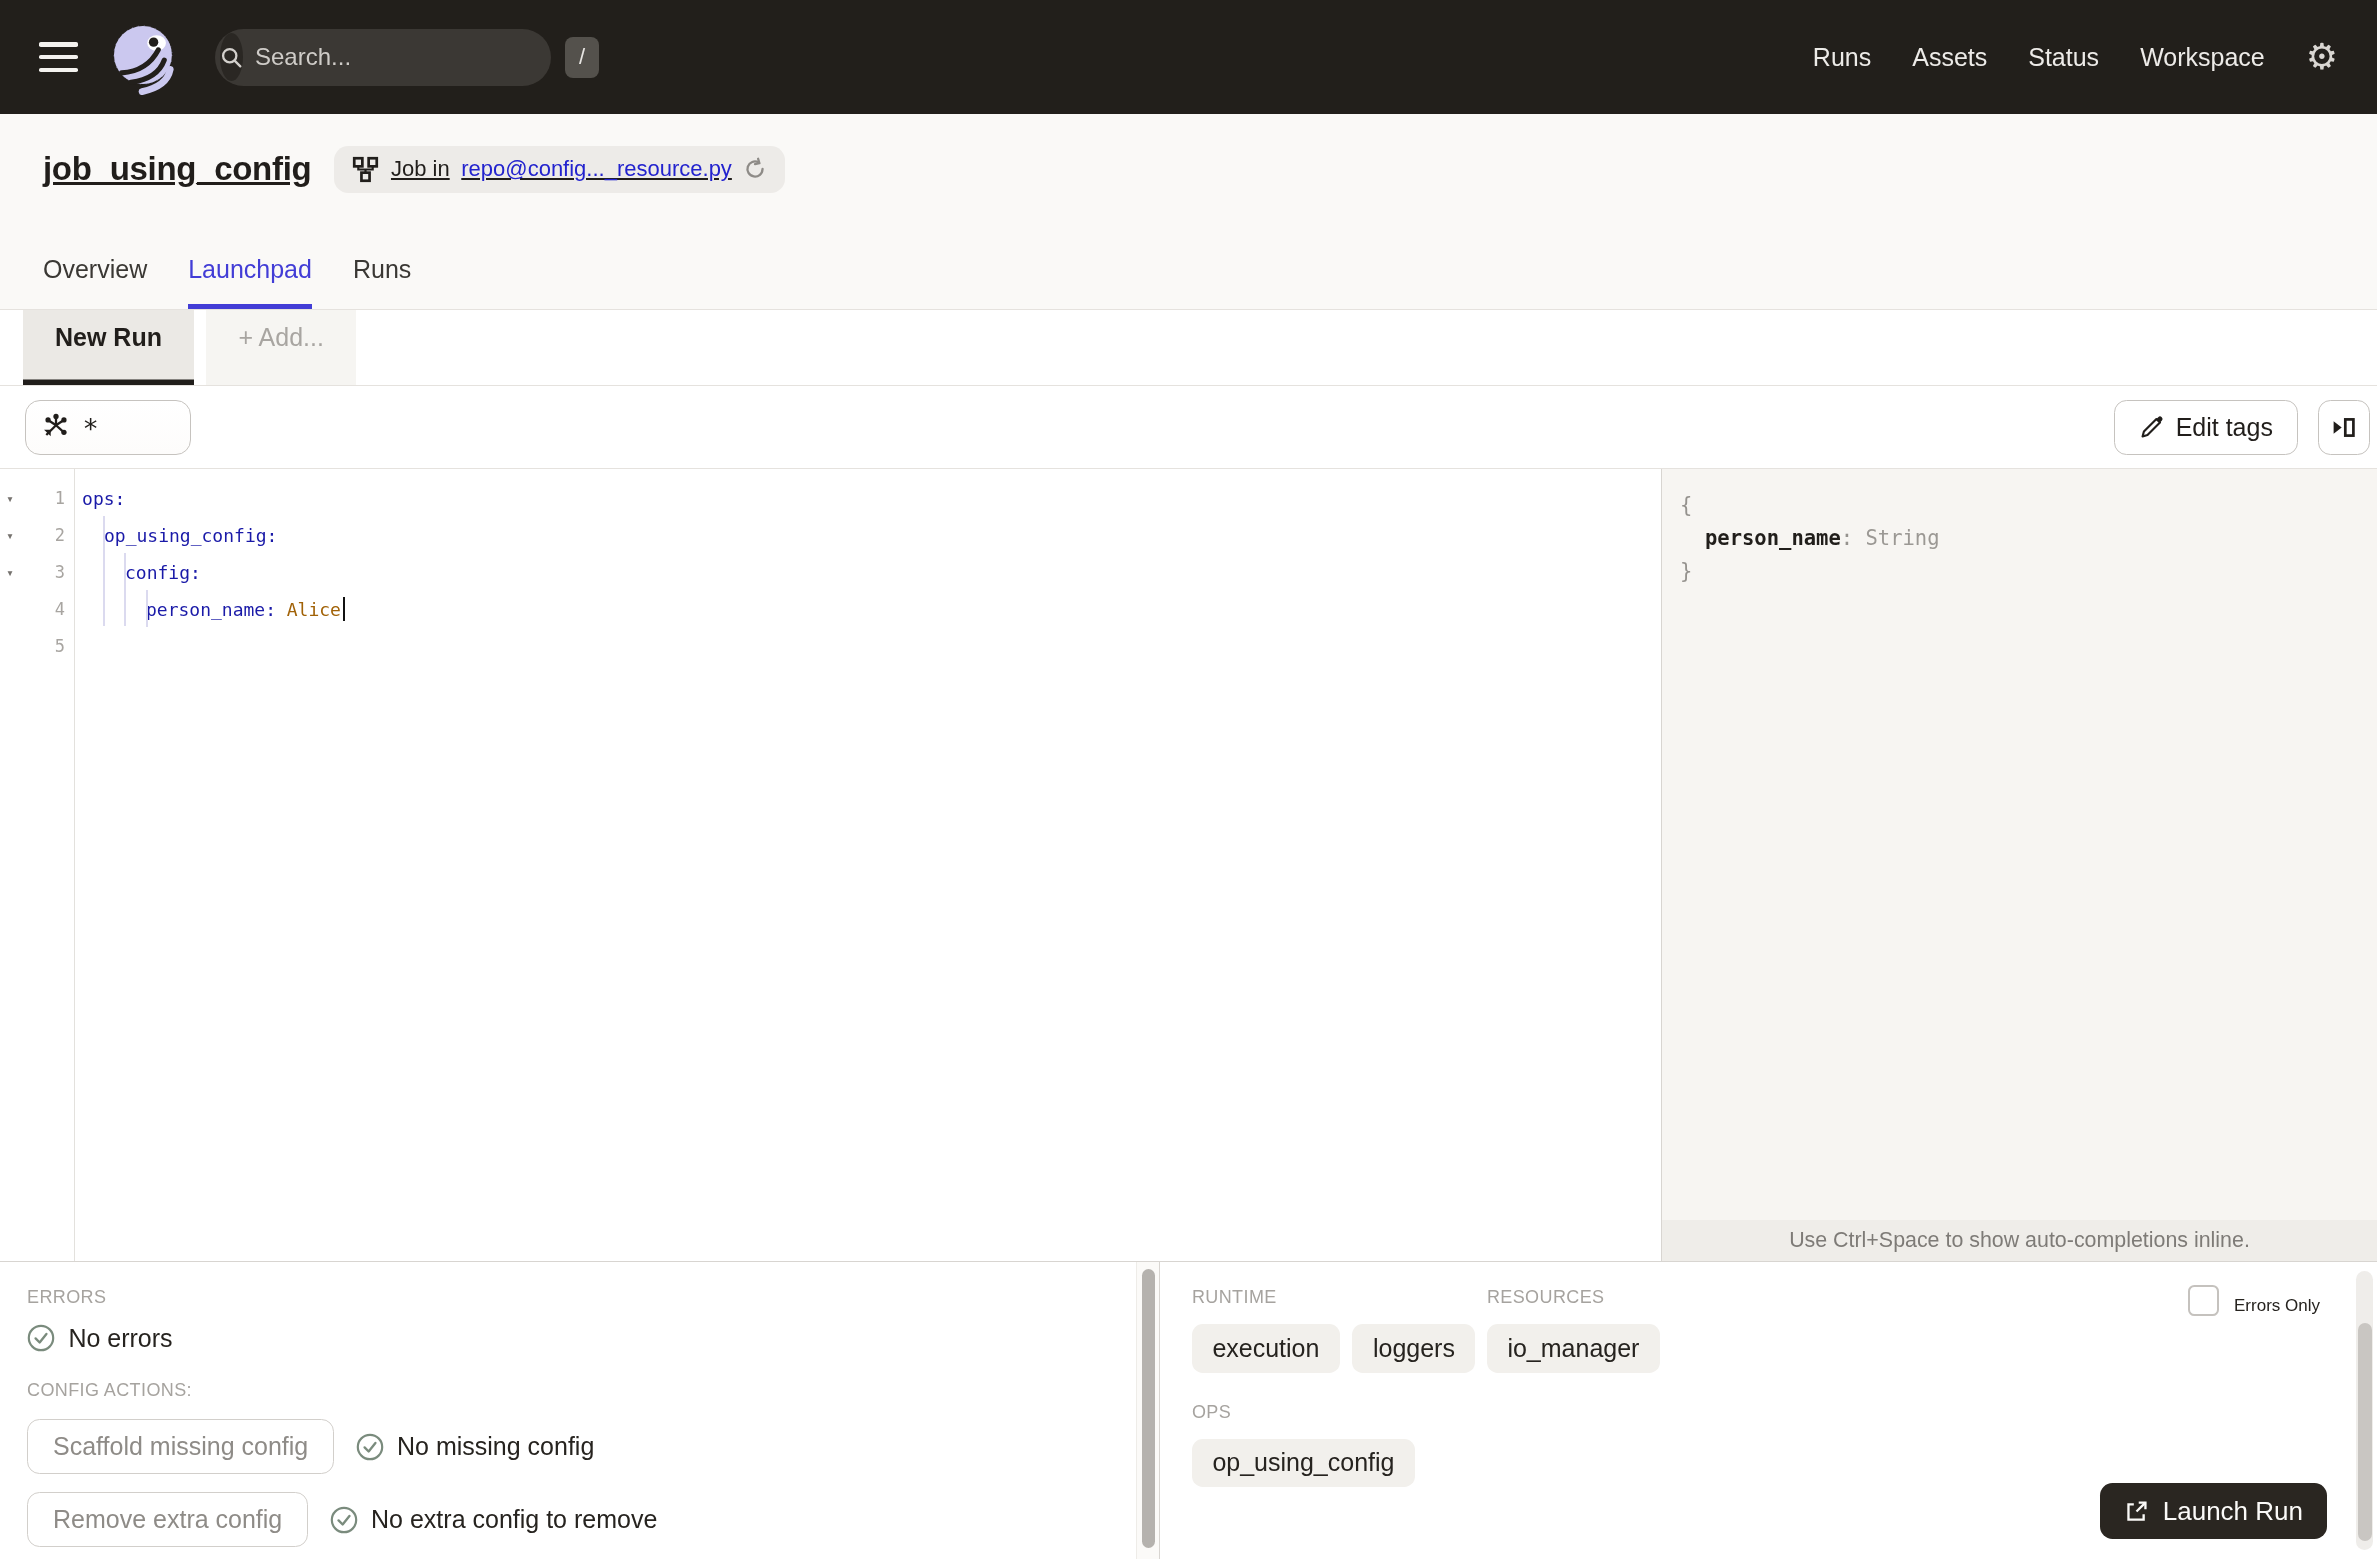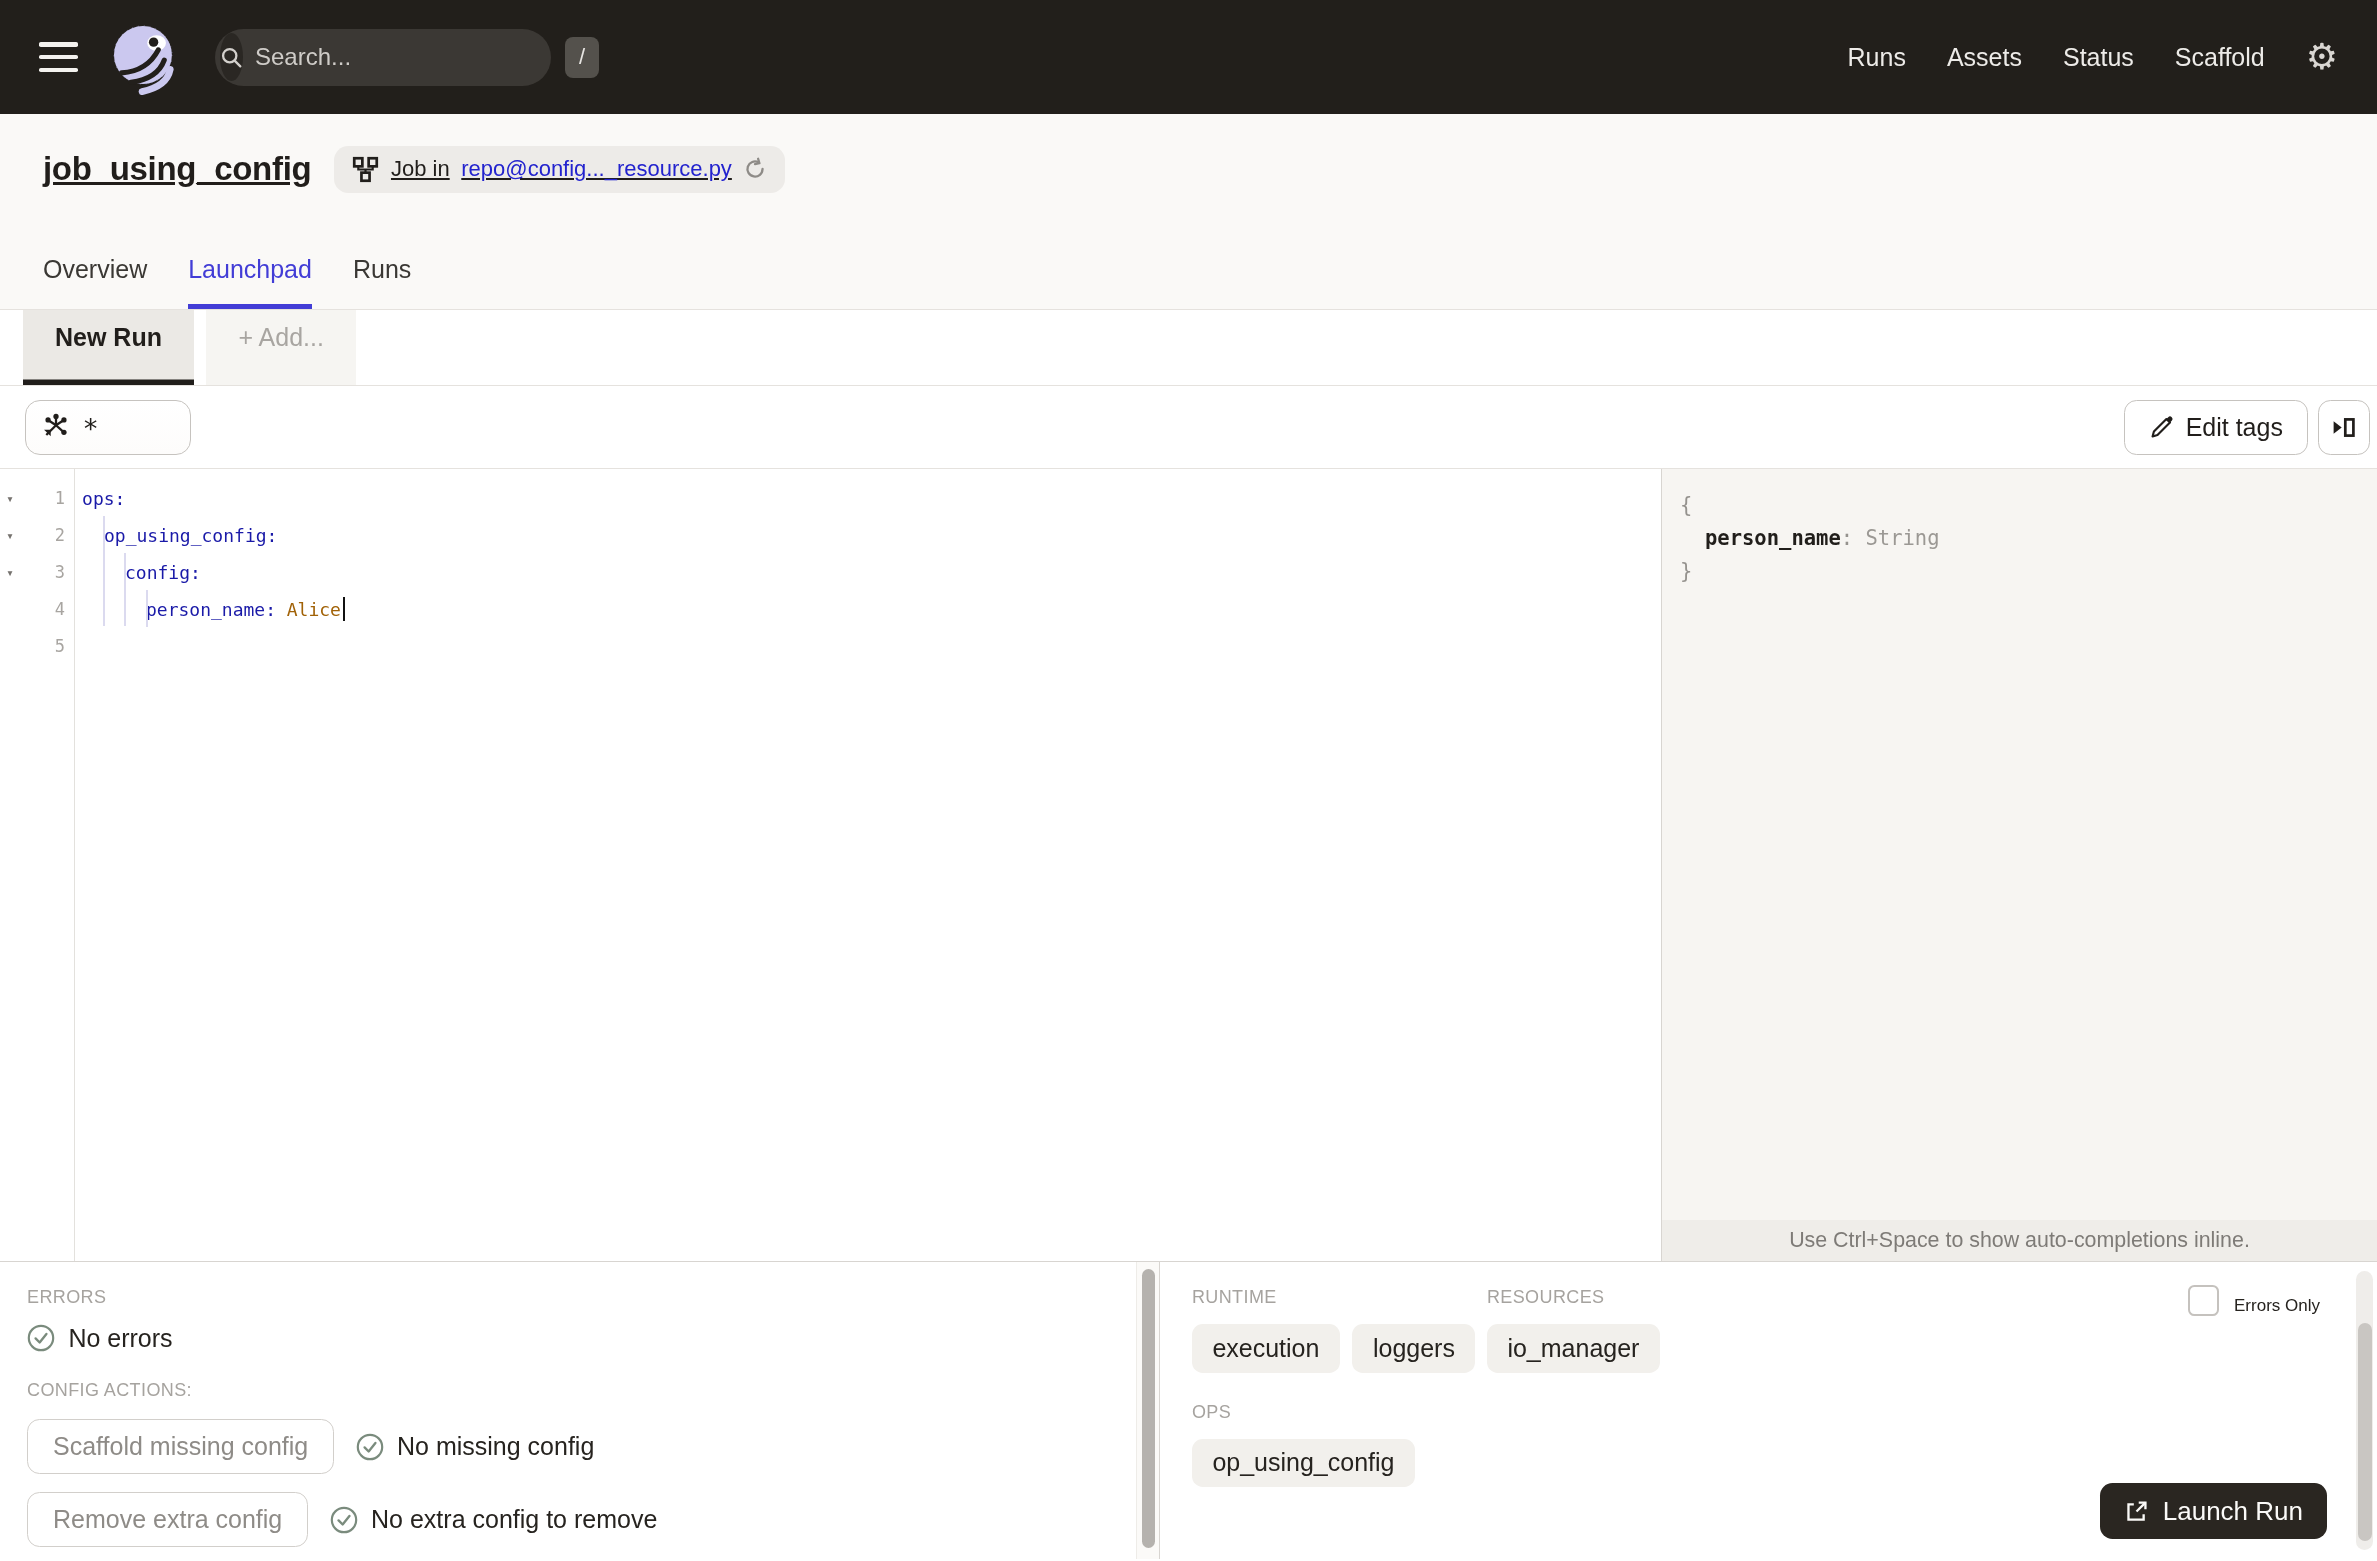--- a/index.html
+++ b/index.html
@@ -48,21 +48,21 @@
                    box-shadow:inset 0 -5.4px 0 #211E1B; }
   .runtab.add { background:#F6F5F2; color:#A8A5A1; margin-left:12.5px; }
 
   
   .toolbar { height:83px; background:#fff; border-bottom:0.9px solid #E5E2DE;
              display:flex; align-items:center; padding:0 7.1px 0 25px; }
   .op-selector { width:166px; height:55px; border:1.3px solid #C6C3BF; border-radius:15px;
                  background:linear-gradient(#fff,#FDFCFB); display:flex; align-items:center;
                  gap:11.6px; padding-left:15px; cursor:text; }
   .op-selector .star { font-size:27px; font-family:"DejaVu Sans Mono",monospace; margin-top:3.6px; }
-  .toolbar-right { margin-left:auto; display:flex; align-items:center; gap:10px; }
+  .toolbar-right { margin-left:auto; display:flex; align-items:center; gap:20px; }
   .btn-outline { height:55px; border:1.3px solid #C6C3BF; border-radius:12.5px; background:#fff;
                  display:flex; align-items:center; justify-content:center; gap:11.6px;
                  font-size:25px; color:#211E1B; cursor:pointer; }
   .btn-edit-tags { padding:0 24px; }
   .btn-toggle { width:52px; }
 
   
   .main { height:792px; display:flex; }
   .editor { flex:1; position:relative; background:#fff;
             font-family:"DejaVu Sans Mono",monospace; font-size:18px; }
@@ -159,21 +159,21 @@
       </svg>
     </div>
     <input value="" placeholder="Search..." style="">
     <div class="slash-key">/</div>
   </div>
 
   <div class="nav-right">
     <span class="nav-link">Runs</span>
     <span class="nav-link">Assets</span>
     <span class="nav-link">Status</span>
-    <span class="nav-link">Scaffold</span>
+    <span class="nav-link">Workspace</span>
     <span class="gear">⚙</span>
   </div>
 </div>
 
 <div class="header-sec">
   <div class="title-row">
     <div class="page-title">job_using_config</div>
     <div class="job-badge">
       <span>
         <svg width="27" height="27" viewBox="0 0 30 30" fill="none" stroke="#211E1B" stroke-width="3">

